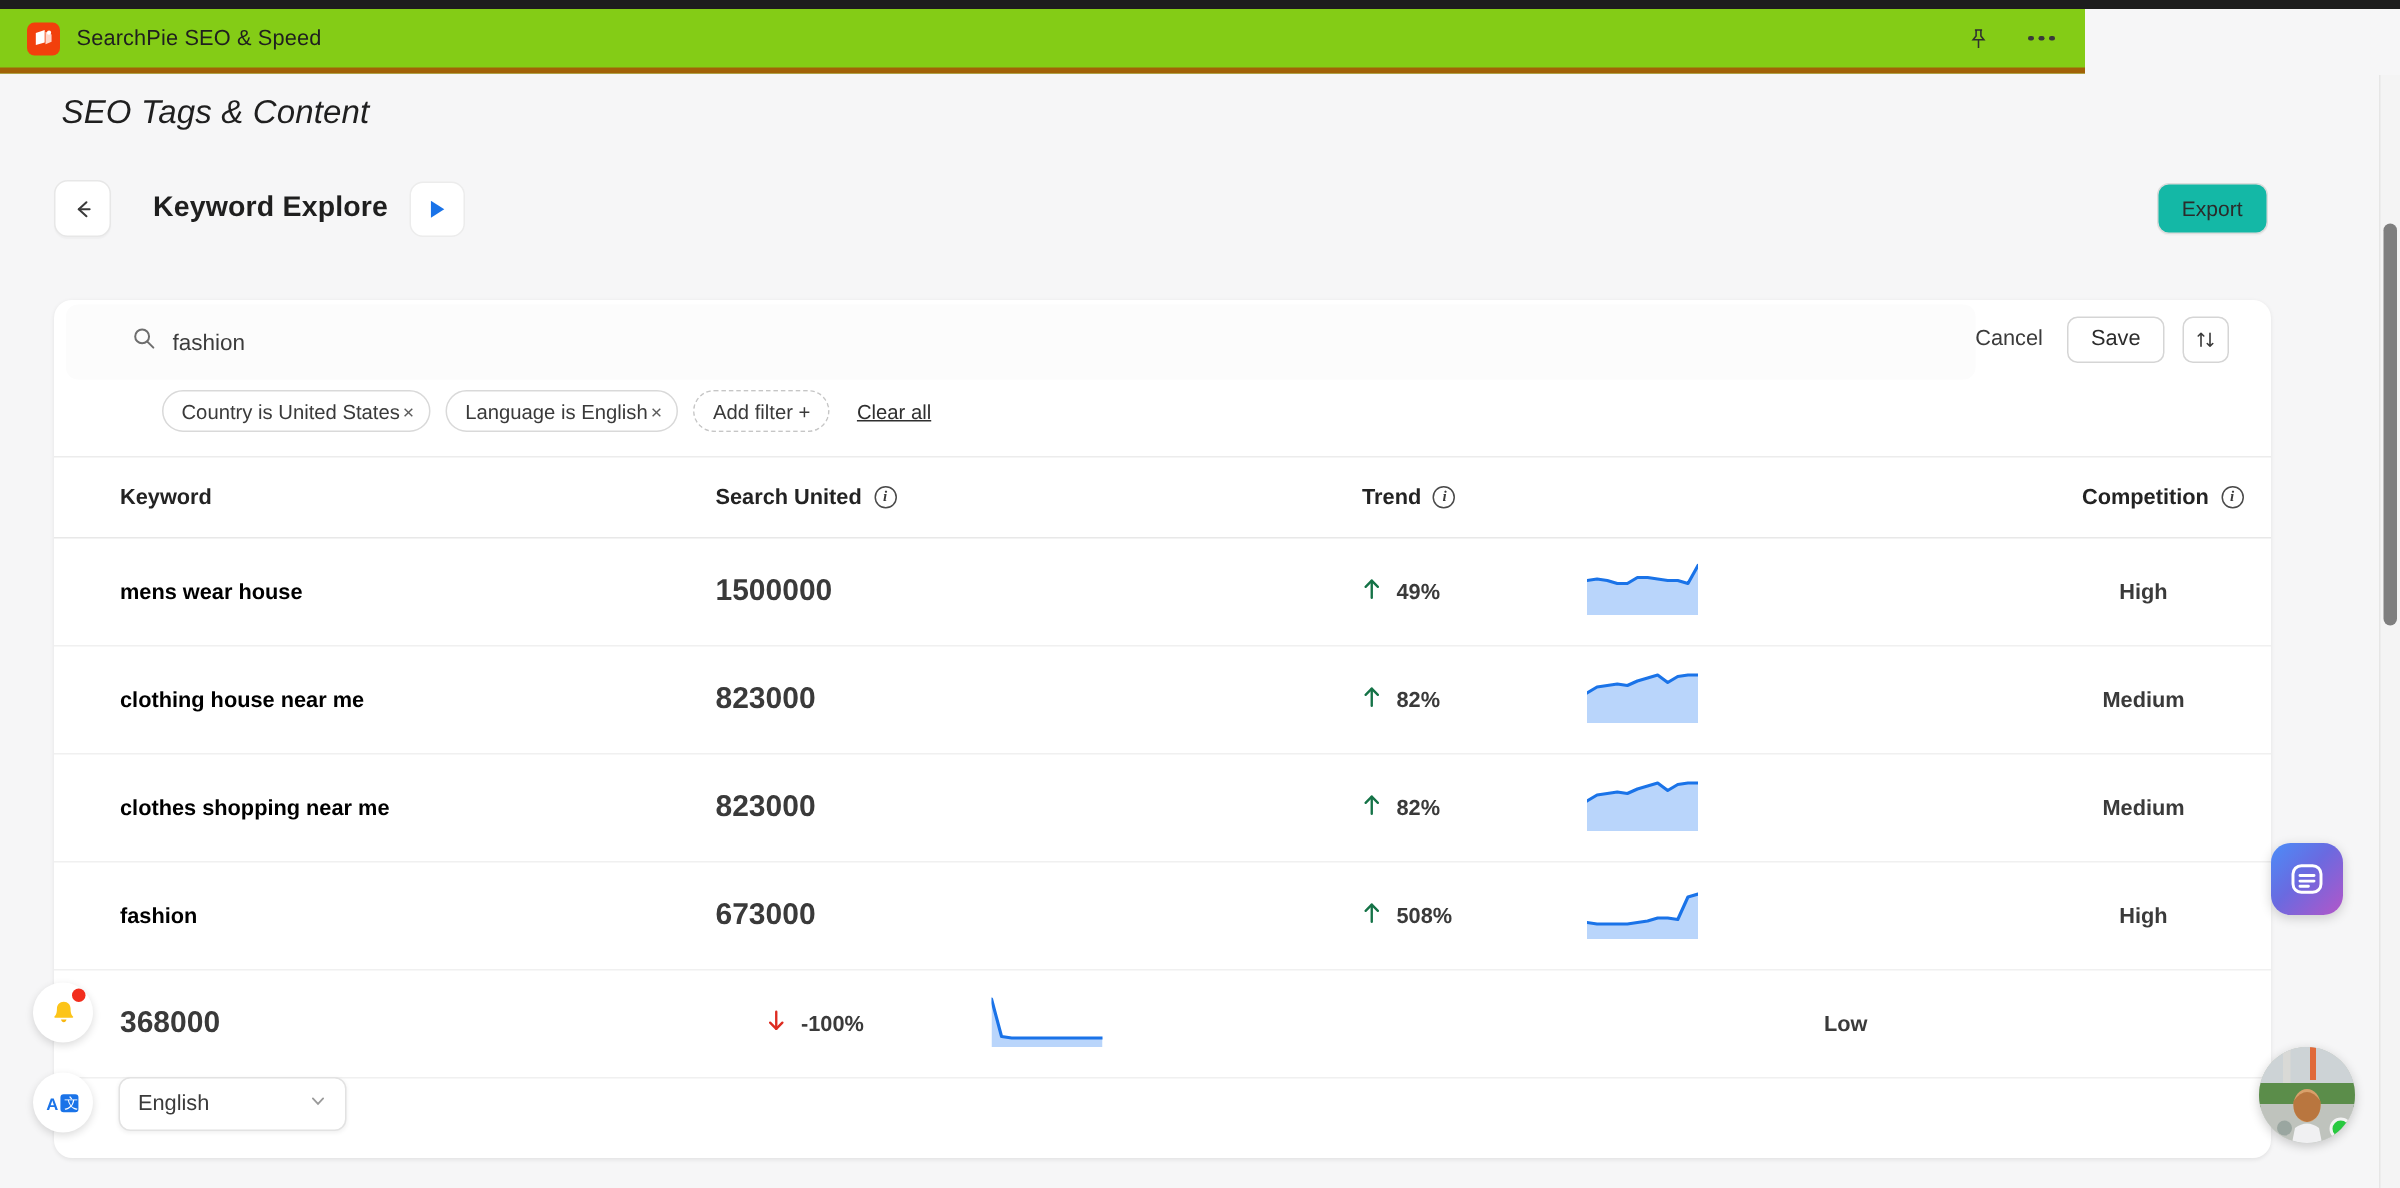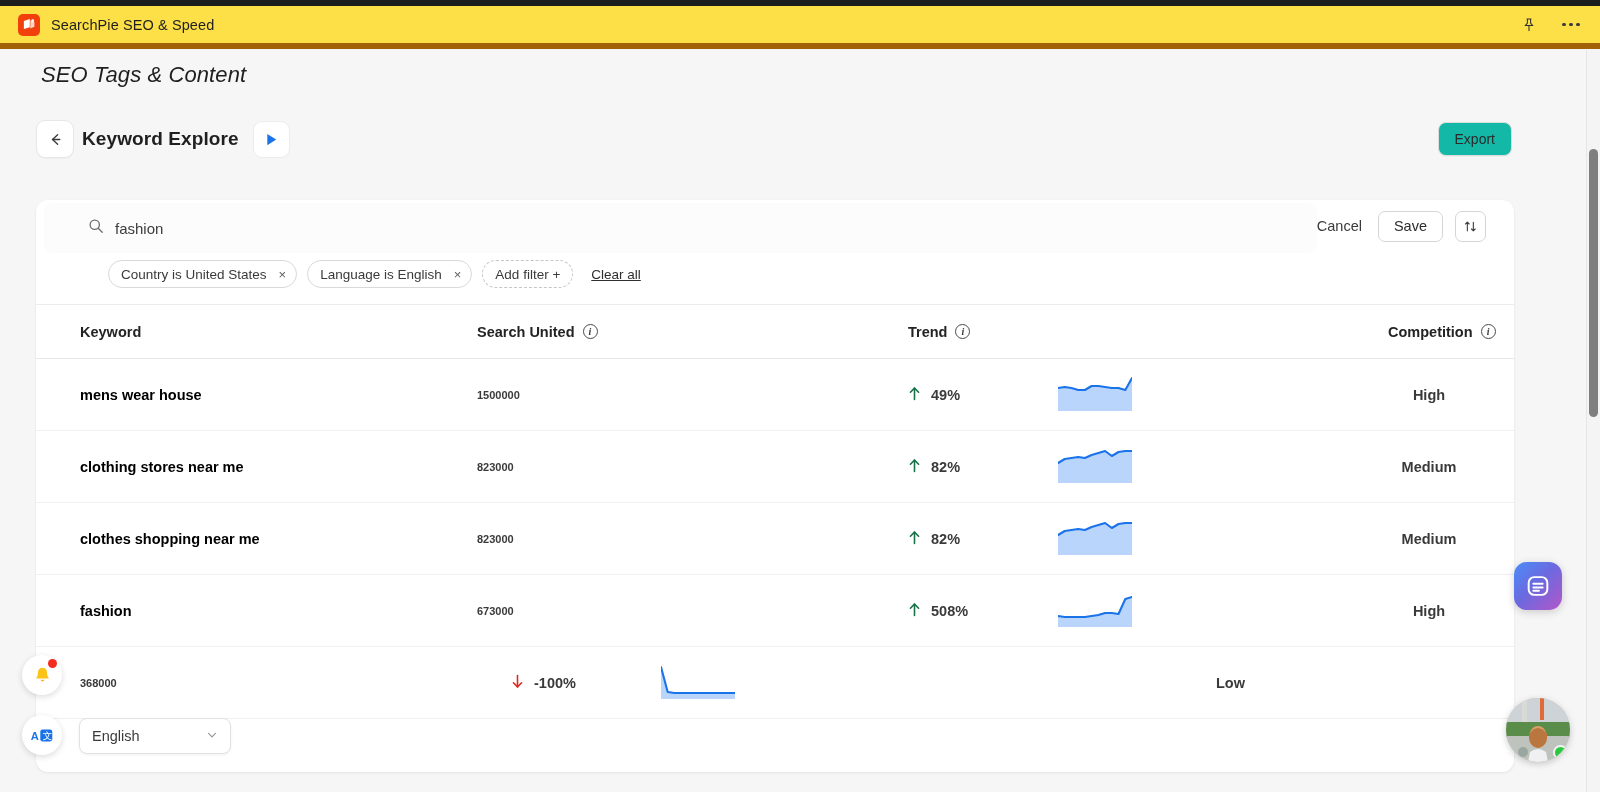--- a/index.html
+++ b/index.html
@@ -10,22 +10,22 @@
     overflow: hidden;
   }
 
   #root { position: relative; width: 1600px; height: 792px; background: #f6f6f7; }
 
   
   .top-strip { position: absolute; top: 0; left: 0; width: 1600px; height: 6px; background: #1d1d1d; }
 
   
   .appbar {
-    position: absolute; top: 6px; left: 0; width: 1600px; height: 43px;
-    background: #fde047; border-bottom: 6px solid #a16207;
+    position: absolute; top: 6px; left: 0; width: 1390px; height: 43px;
+    background: #84cc16; border-bottom: 4px solid #a16207;
     display: flex; align-items: center; padding: 0 18px;
   }
   .app-logo {
     width: 22px; height: 22px; border-radius: 5px;
     background: #f2400c; position: relative; flex: 0 0 auto;
     display: flex; align-items: center; justify-content: center;
   }
   .app-logo svg { display: block; }
   .app-title {
     margin-left: 11px; font-size: 14.5px; color: #1f1f1f; letter-spacing: .1px;
@@ -45,21 +45,21 @@
   .subheader {
     position: absolute; top: 110px; left: 0; width: 1568px; height: 58px;
     display: flex; align-items: center; padding-left: 36px; padding-right: 56px;
   }
   .back-btn {
     width: 38px; height: 38px; border-radius: 9px; background: #fff;
     border: 1px solid #e7e7e7; display: flex; align-items: center; justify-content: center;
     cursor: pointer; box-shadow: 0 1px 1px rgba(0,0,0,.03);
   }
   .section-title {
-    margin-left: 8px; font-size: 19px; font-weight: bold; color: #1f1f1f; letter-spacing: .1px;
+    margin-left: 28px; font-size: 19px; font-weight: bold; color: #1f1f1f; letter-spacing: .1px;
   }
   .play-btn {
     margin-left: 14px; width: 37px; height: 37px; border-radius: 9px; background: #fff;
     border: 1px solid #ececec; display: flex; align-items: center; justify-content: center; cursor: pointer;
   }
   .export-btn {
     margin-left: auto; height: 34px; padding: 0 16px; border-radius: 8px;
     background: #14b8a6; border: 1px solid #dcdcdc; font-size: 14px; color: #2b2b2b;
     display: flex; align-items: center; cursor: pointer;
     box-shadow: 0 1px 0 rgba(0,0,0,.03);
@@ -95,40 +95,40 @@
   .sort-btn {
     width: 31px; height: 31px; border-radius: 7px; background: #fff; border: 1px solid #d5d5d5;
     display: flex; align-items: center; justify-content: center; cursor: pointer;
   }
 
   
   .filter-row { display: flex; align-items: center; gap: 10px; padding: 8px 0 16px 72px; }
   .chip {
     height: 28px; padding: 0 10px 0 12px; border-radius: 14px;
     border: 1px solid #d9d9d9; background: #fff;
-    display: flex; align-items: center; gap: 12px;
+    display: flex; align-items: center; gap: 2px;
     font-size: 13.5px; color: #3a3a3a; cursor: pointer; white-space: nowrap;
   }
   .chip .x { font-size: 13px; color: #5c5c5c; line-height: 1; }
   .chip.dashed { border: 1px dashed #c6c6c6; padding: 0 12px; }
   .clear-all {
     margin-left: 8px; font-size: 13.5px; color: #2f2f2f;
     text-decoration: underline; cursor: pointer;
   }
   .card-divider { height: 1px; background: #ececec; margin: 0; }
 
   
   .tbl { width: 100%; font-weight: bold; }
   .tr {
     display: flex; align-items: center; height: 72px;
     border-bottom: 1px solid #f0f0f0; padding: 0 44px;
   }
   .tr.head { height: 54px; border-bottom: 1px solid #e8e8e8; }
   .c-keyword { width: 397px; flex: 0 0 397px; font-size: 14.5px; color: #000000; }
-  .c-volume  { width: 395px; flex: 0 0 395px; font-size: 11px; color: #3a3a3a; }
+  .c-volume  { width: 395px; flex: 0 0 395px; font-size: 20px; color: #3a3a3a; }
   .c-trend   { width: 480px; flex: 0 0 480px; display: flex; align-items: center; margin-left: 36px; }
   .c-comp    { flex: 1 1 auto; font-size: 14.5px; color: #3a3a3a; text-align: center; }
   .tr.head .c-keyword, .tr.head .c-volume, .tr.head .c-trend, .tr.head .c-comp {
     font-size: 14.5px; color: #232323;
   }
   .th-inner { display: flex; align-items: center; gap: 8px; }
   .th-inner.center { justify-content: center; }
   .info-i {
     width: 15px; height: 15px; border-radius: 50%; border: 1.3px solid #4a4a4a;
     font-size: 10px; line-height: 13px; text-align: center; color: #3a3a3a;
@@ -304,21 +304,21 @@
         <span class="trend-up">49%</span>
       </div>
       <span><svg class="spark" viewBox="0 0 74 36" preserveAspectRatio="none">
       <path d="M0.0,13.0 L6.7,12.0 L13.5,13.0 L20.2,15.0 L26.9,15.0 L33.6,11.0 L40.4,11.0 L47.1,12.0 L53.8,13.0 L60.5,13.0 L67.3,15.0 L74.0,3.0 L74,36 L0,36 Z" fill="#b9d5fb"></path>
       <path d="M0.0,13.0 L6.7,12.0 L13.5,13.0 L20.2,15.0 L26.9,15.0 L33.6,11.0 L40.4,11.0 L47.1,12.0 L53.8,13.0 L60.5,13.0 L67.3,15.0 L74.0,3.0" fill="none" stroke="#1a73e8" stroke-width="2.1" stroke-linejoin="round" stroke-linecap="round" vector-effect="non-scaling-stroke"></path>
     </svg></span>
     </div>
     <div class="c-comp">High</div>
           </div>
           <div class="tr">
-    <div class="c-keyword">clothing stores near me</div>
+    <div class="c-keyword">clothing house near me</div>
     <div class="c-volume">823000</div>
     <div class="c-trend">
       <div class="trend-val">
         <span><svg width="13" height="15" viewBox="0 0 14 16" fill="none" stroke="#157347" stroke-width="1.7" stroke-linecap="round" stroke-linejoin="round">
                     <path d="M7 14.5 V2.2"></path>
                     <path d="M2.6 6.6 L7 2.2 L11.4 6.6"></path>
                   </svg></span>
         <span class="trend-up">82%</span>
       </div>
       <span><svg class="spark" viewBox="0 0 74 36" preserveAspectRatio="none">

